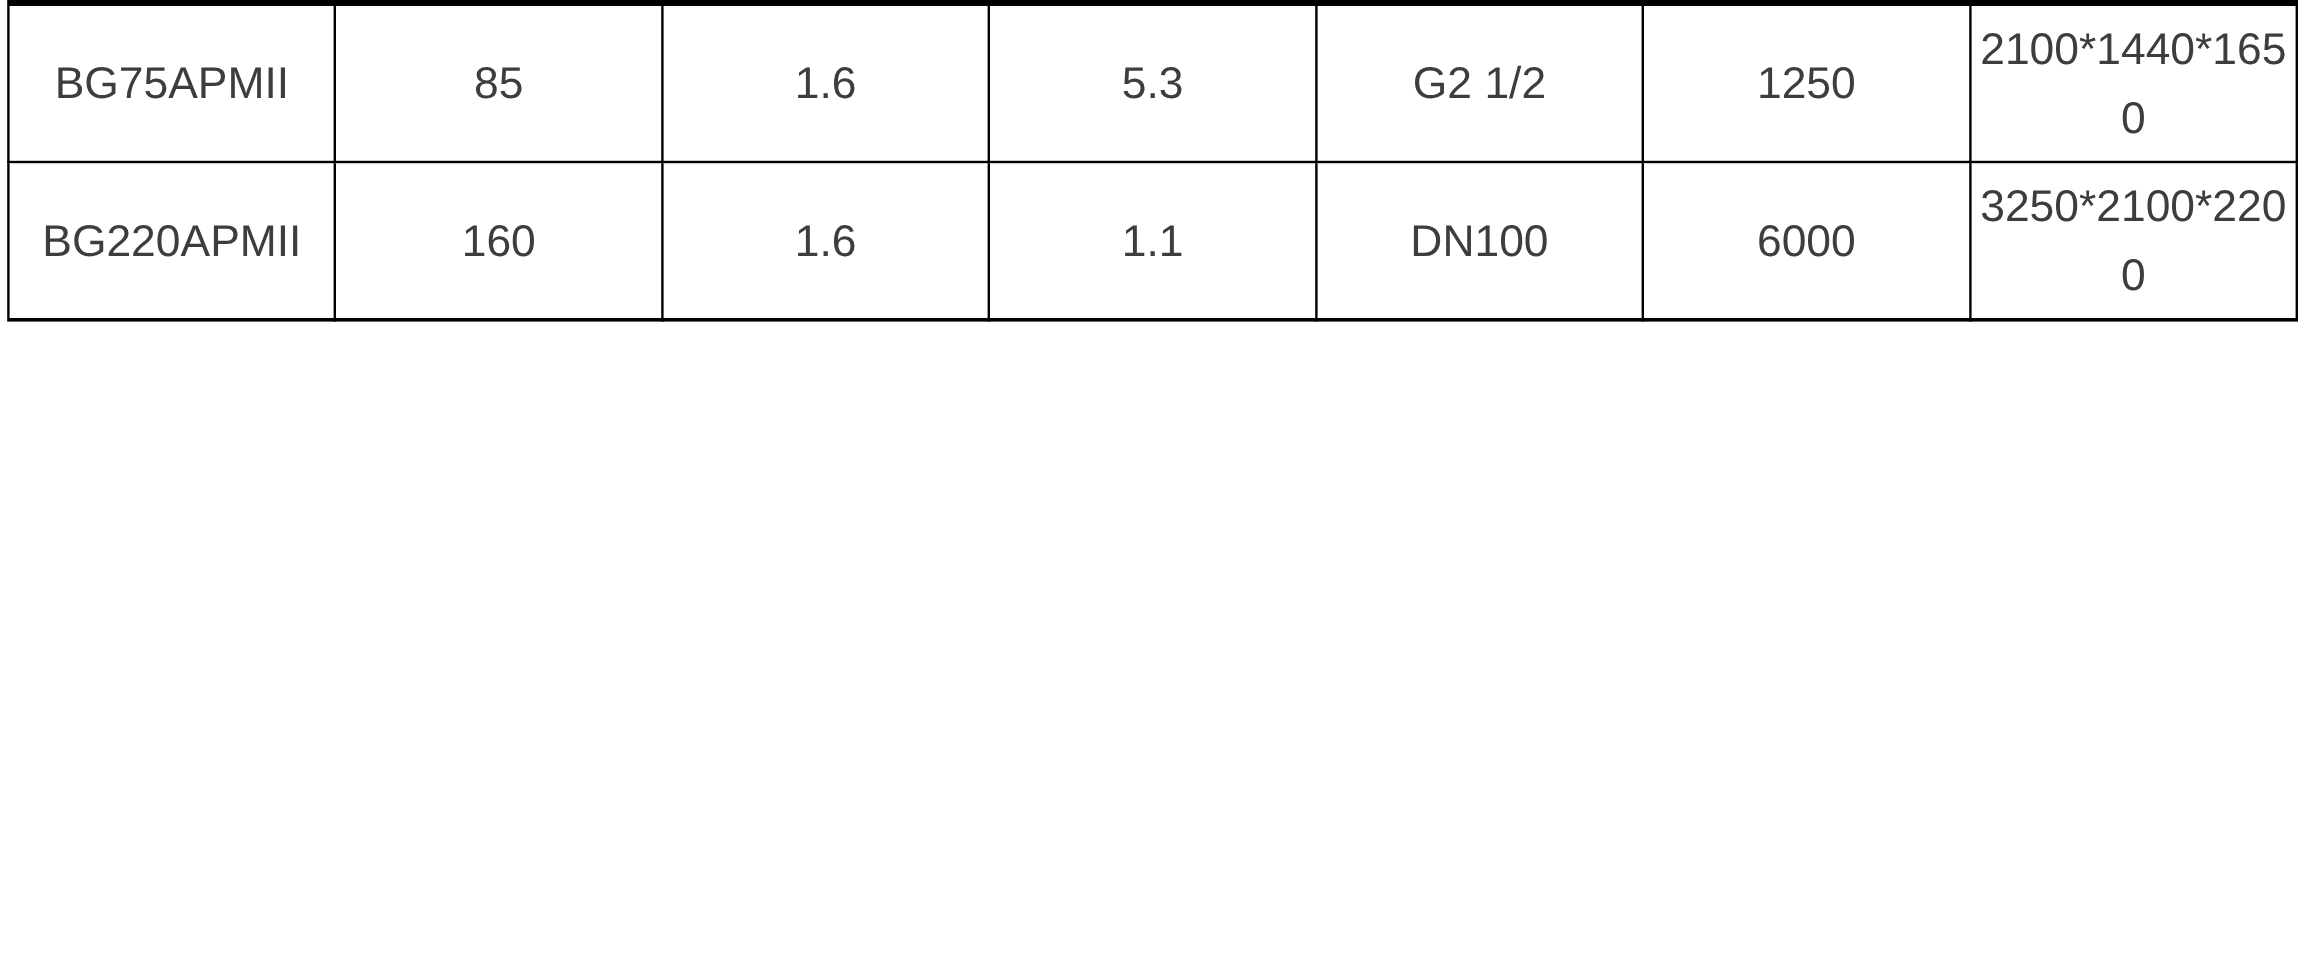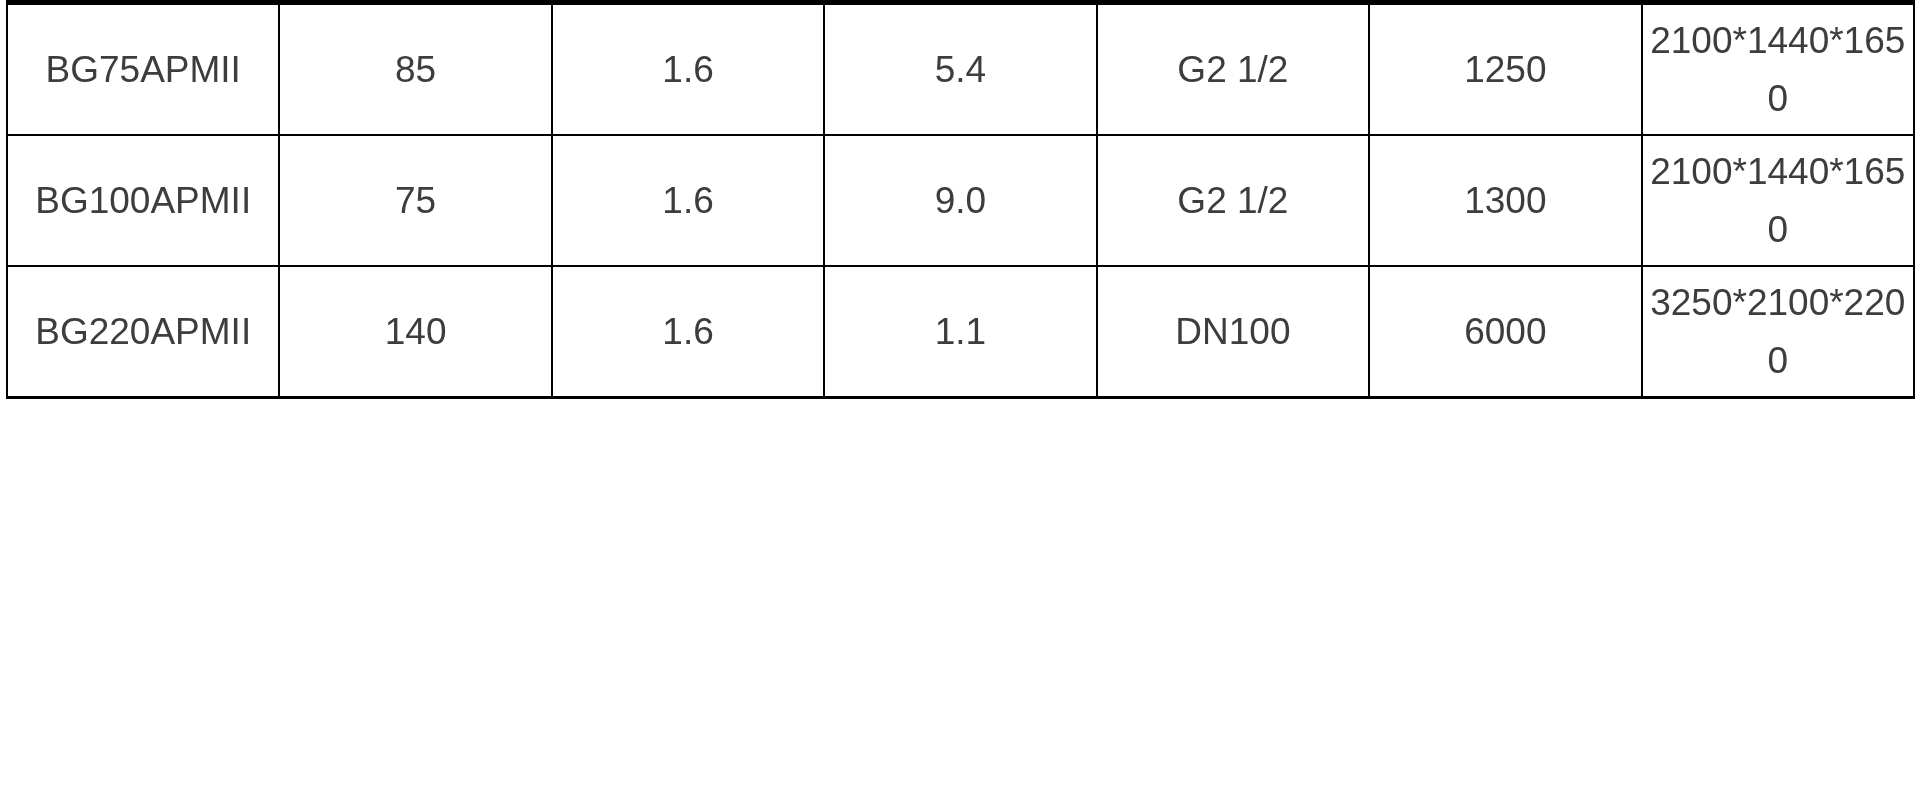--- a/index.html
+++ b/index.html
@@ -41,39 +41,29 @@
 </head>
 <body>
 
 <div class="sheet">
   <table class="specs">
     <tbody>
       <tr>
         <td>BG75APMII</td>
         <td>85</td>
         <td>1.6</td>
-        <td>5.4</td>
+        <td>5.3</td>
         <td>G2 1/2</td>
         <td>1250</td>
         <td>2100*1440*165
 0</td>
       </tr>
       <tr>
-        <td>BG100APMII</td>
-        <td>75</td>
-        <td>1.6</td>
-        <td>9.0</td>
-        <td>G2 1/2</td>
-        <td>1300</td>
-        <td>2100*1440*165
-0</td>
-      </tr>
-      <tr>
         <td>BG220APMII</td>
-        <td>140</td>
+        <td>160</td>
         <td>1.6</td>
         <td>1.1</td>
         <td>DN100</td>
         <td>6000</td>
         <td>3250*2100*220
 0</td>
       </tr>
     </tbody>
   </table>
 </div>

